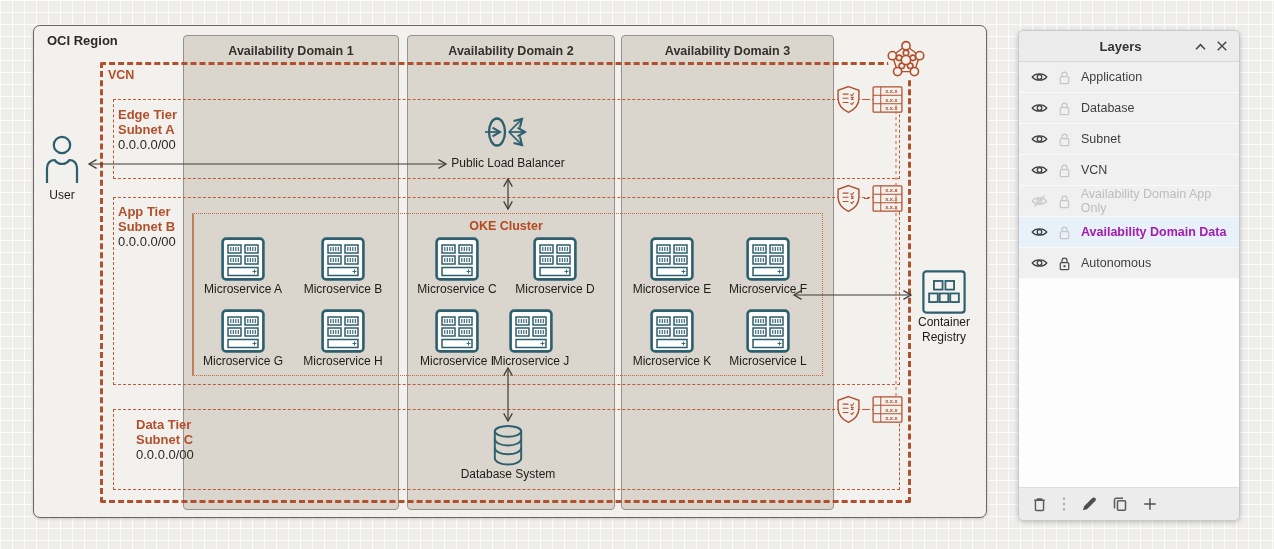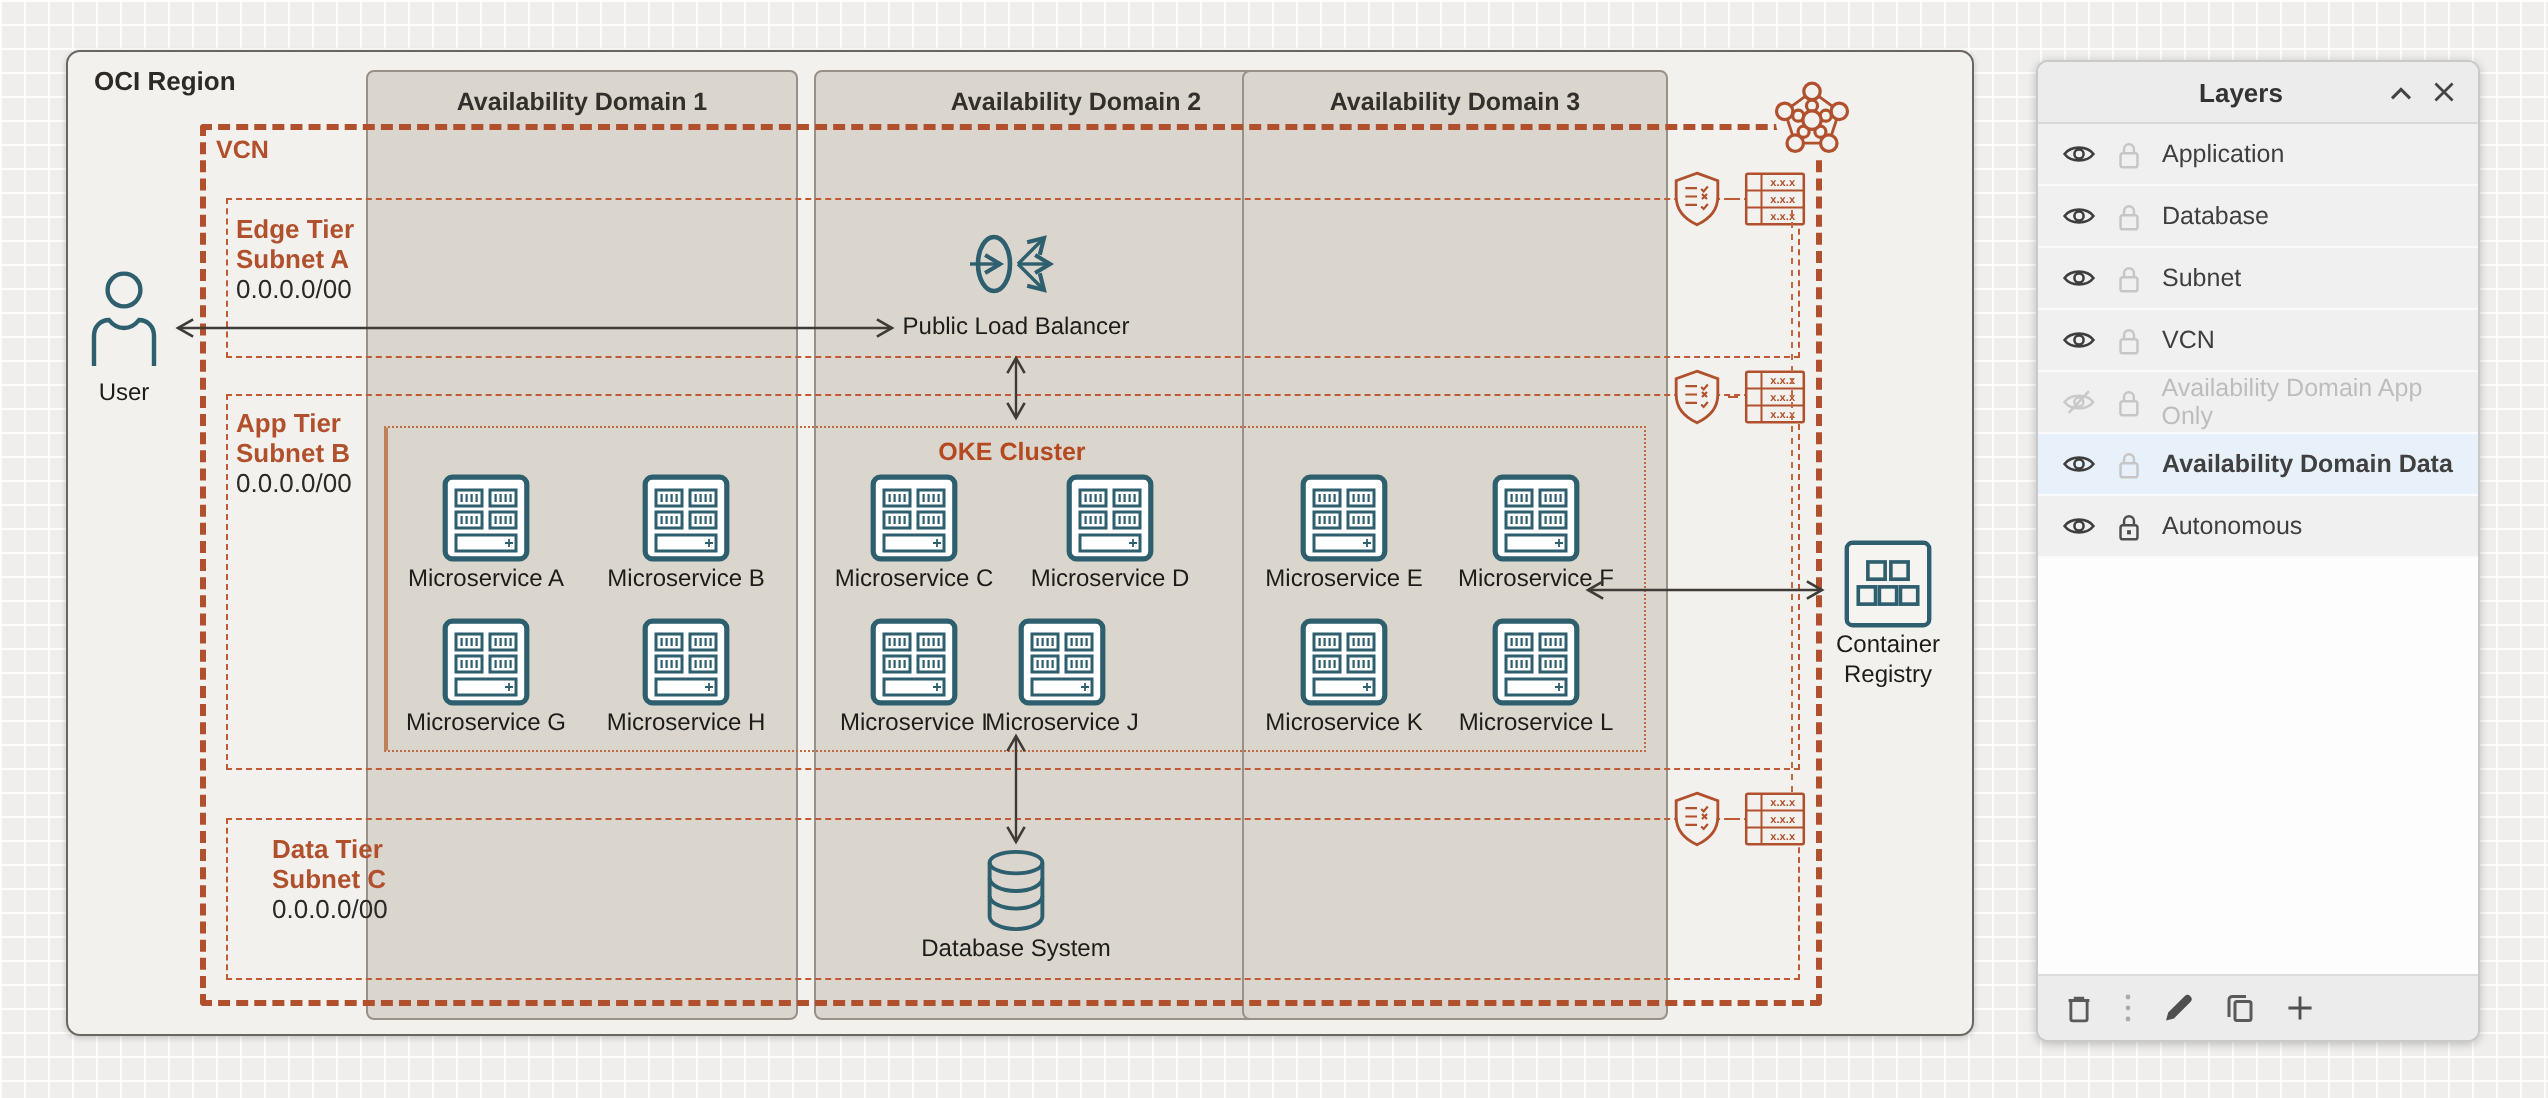--- a/index.html
+++ b/index.html
@@ -62,21 +62,21 @@
   .layer-row{
     height:30px;background:#f0f0f0;border-bottom:1px solid #fafafa;
     display:flex;align-items:center;gap:10px;padding:0 0 0 12px;flex:0 0 auto;
   }
   .layer-row .lname{font-size:12.5px;color:#3e3e3e;}
   .layer-row .eye{color:#3e3e3e;}
   .layer-row .lock{color:#c6c6c6;}
   .layer-row.hidden-layer .eye{color:#c9c9c9;}
   .layer-row.hidden-layer .lname{color:#bdbdbd;}
   .layer-row.selected{background:#e8f1f9;}
-  .layer-row.selected .lname{font-weight:bold;color:#404040;}
+  .layer-row.selected .lname{font-weight:bold;color:#a21caf;}
   .layer-row.locked .lock{color:#4e4e4e;}
   .panel-space{flex:1;background:#fdfdfd;}
   .panel-footer{
     height:32px;background:#ececec;border-top:1px solid #dcdcdc;
     display:flex;align-items:center;gap:13px;padding-left:12px;flex:0 0 auto;
   }
   .panel-footer svg{cursor:pointer;}
   .pair{display:flex;align-items:center;gap:3px;}
   .pair-dash{width:5px;border-top:1.2px dashed #c05a35;}
   svg text{font-family:"Liberation Sans", sans-serif;}
@@ -132,21 +132,21 @@
     </symbol>
   </defs>
 </svg>
 
 <div class="abs region"></div>
 <div class="abs region-label">OCI Region</div>
 
 <div class="abs ad" style="left:183px;width:214px;">
   <div class="ad-title">Availability Domain 1</div>
 </div>
-<div class="abs ad" style="left:407px;width:206px;padding-left:27px;">
+<div class="abs ad" style="left:407px;width:206px;">
   <div class="ad-title">Availability Domain 2</div>
 </div>
 <div class="abs ad" style="left:621px;width:211px;">
   <div class="ad-title">Availability Domain 3</div>
 </div>
 
 <div class="abs vcn"></div>
 <div class="abs vcn-label">VCN</div>
 
 <div class="abs subnet" style="top:99px;height:78px;"></div>

